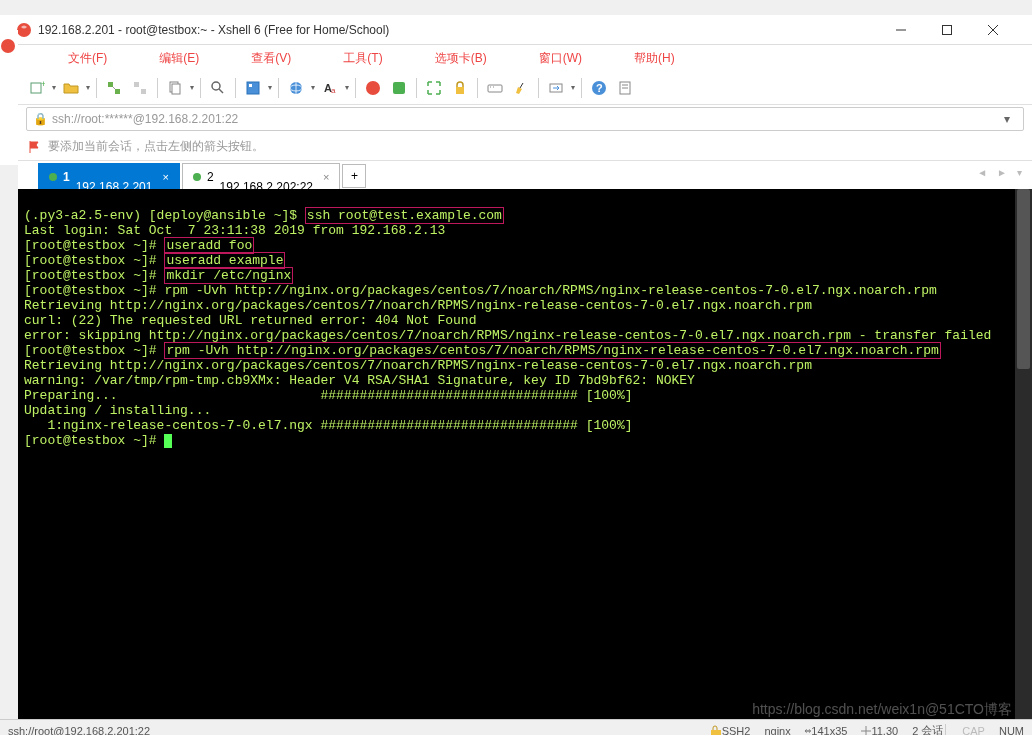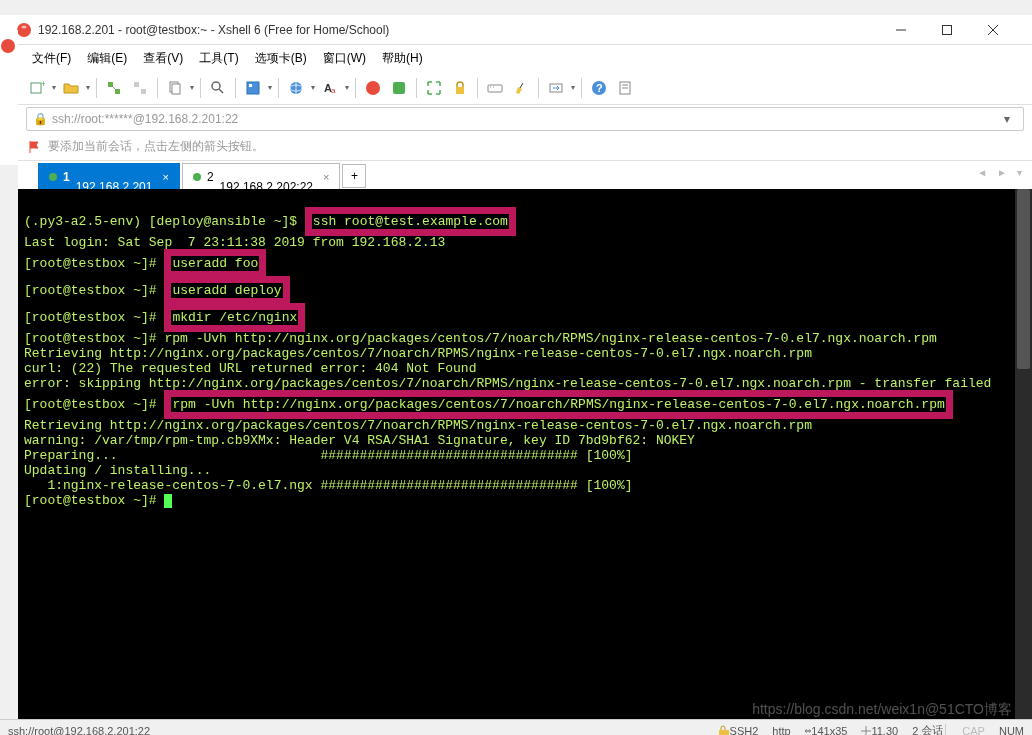--- a/index.html
+++ b/index.html
@@ -7,21 +7,21 @@
 
 
 .titlebar { height: 30px; background: #fff; display: flex; align-items: center; padding: 0 16px; border-bottom: 1px solid #ddd; margin-top: 15px; }
 .titlebar .app-icon { width: 16px; height: 16px; margin-right: 6px; }
 .titlebar .title { flex: 1; color: #333; font-size: 12px; }
 .titlebar .win-controls { display: flex; gap: 0; }
 .titlebar .win-btn { width: 46px; height: 30px; display: flex; align-items: center; justify-content: center; color: #333; cursor: pointer; }
 
 
 .menubar { height: 26px; background: #fff; display: flex; align-items: center; padding: 0 6px; font-size: 12px; }
-.menubar .menu-item { padding: 4px 8px; cursor: pointer; color: #000000; }
+.menubar .menu-item { padding: 4px 8px; cursor: pointer; color: #ef4444; margin-left: 36px; }
 
 
 .toolbar { height: 34px; background: #fff; display: flex; align-items: center; padding: 0 6px; gap: 0; border-bottom: 1px solid #e0e0e0; }
 .toolbar .tb-btn { width: 24px; height: 24px; display: flex; align-items: center; justify-content: center; cursor: pointer; margin: 0 1px; border-radius: 2px; }
 .toolbar .sep { width: 1px; height: 20px; background: #d0d0d0; margin: 0 4px; }
 .toolbar .dd { width: 8px; height: 24px; display: flex; align-items: center; justify-content: center; font-size: 8px; color: #666; cursor: pointer; }
 
 
 .addrbar { height: 28px; background: #fff; padding: 2px 8px; display: flex; align-items: center; }
 .addrbar .addr-input { flex: 1; height: 24px; border: 1px solid #ccc; border-radius: 2px; padding: 0 6px; display: flex; align-items: center; background: #fff; color: #999; font-size: 12px; }
@@ -46,21 +46,21 @@
 .tab.active .num { font-weight: bold; }
 .tab .tab-close { color: #888; font-size: 11px; margin-left: 4px; }
 .tab-add { width: 24px; height: 24px; border: 1px solid #bbb; display: flex; align-items: center; justify-content: center; cursor: pointer; background: #fff; margin-bottom: 1px; }
 .tab-nav { position: absolute; right: 6px; top: 4px; display: flex; gap: 2px; color: #bbb; font-size: 10px; }
 .tab-nav span { cursor: pointer; padding: 2px 4px; }
 
 
 .terminal { background: #000; color: #ccc; font-family: "Consolas", "Courier New", monospace; font-size: 13px; line-height: 15px; padding: 4px 6px; height: 530px; overflow: hidden; position: relative; white-space: pre; }
 .terminal .w { color: #bef264; }
 .terminal .cursor { display: inline-block; width: 8px; height: 14px; background: #55ff55; vertical-align: middle; }
-.terminal .hl { border: 7px solid #be185d; padding: 0 1px; margin: -1px 0; display: inline-block; }
+.terminal .hl { border: 1px solid #be185d; padding: 0 1px; margin: -1px 0; display: inline-block; }
 
 
 .term-scroll { position: absolute; right: 0; top: 0; width: 17px; height: 100%; background: #2b2b2b; }
 .term-scroll .thumb { position: absolute; top: 0; left: 2px; width: 13px; height: 180px; background: #555; border-radius: 2px; }
 
 
 .statusbar { height: 22px; background: #f0f0f0; border-top: 1px solid #ccc; display: flex; align-items: center; padding: 0 8px; font-size: 11px; color: #555; }
 .statusbar .sb-left { flex: 1; }
 .statusbar .sb-item { margin-left: 14px; display: flex; align-items: center; }
 .statusbar .sb-sep { width: 1px; height: 14px; background: #ccc; margin: 0 2px; }
@@ -285,23 +285,23 @@
   <div class="tab-add">+</div>
   <div class="tab-nav">
     <span>◄</span>
     <span>►</span>
     <span>▾</span>
   </div>
 </div>
 
 <div class="terminal">
 <span class="w">(.py3-a2.5-env) [deploy@ansible ~]$ </span><span class="hl"><span class="w">ssh root@test.example.com</span></span>
-<span class="w">Last login: Sat Sep  7 23:11:38 2019 from 192.168.2.13</span>
+<span class="w">Last login: Sat Oct  7 23:11:38 2019 from 192.168.2.13</span>
 <span class="w">[root@testbox ~]# </span><span class="hl"><span class="w">useradd foo</span></span>
-<span class="w">[root@testbox ~]# </span><span class="hl"><span class="w">useradd deploy</span></span>
+<span class="w">[root@testbox ~]# </span><span class="hl"><span class="w">useradd example</span></span>
 <span class="w">[root@testbox ~]# </span><span class="hl"><span class="w">mkdir /etc/nginx</span></span>
 <span class="w">[root@testbox ~]# </span><span class="w">rpm -Uvh http://nginx.org/packages/centos/7/noarch/RPMS/nginx-release-centos-7-0.el7.ngx.noarch.rpm</span>
 <span class="w">Retrieving http://nginx.org/packages/centos/7/noarch/RPMS/nginx-release-centos-7-0.el7.ngx.noarch.rpm</span>
 <span class="w">curl: (22) The requested URL returned error: 404 Not Found</span>
 <span class="w">error: skipping http://nginx.org/packages/centos/7/noarch/RPMS/nginx-release-centos-7-0.el7.ngx.noarch.rpm - transfer failed</span>
 <span class="w">[root@testbox ~]# </span><span class="hl"><span class="w">rpm -Uvh http://nginx.org/packages/centos/7/noarch/RPMS/nginx-release-centos-7-0.el7.ngx.noarch.rpm</span></span>
 <span class="w">Retrieving http://nginx.org/packages/centos/7/noarch/RPMS/nginx-release-centos-7-0.el7.ngx.noarch.rpm</span>
 <span class="w">warning: /var/tmp/rpm-tmp.cb9XMx: Header V4 RSA/SHA1 Signature, key ID 7bd9bf62: NOKEY</span>
 <span class="w">Preparing...                          ################################# [100%]</span>
 <span class="w">Updating / installing...</span>
@@ -314,21 +314,21 @@
 
 <div class="statusbar">
   <div class="sb-left">ssh://root@192.168.2.201:22</div>
   <div class="sb-item">
       <svg width="12" height="12">
         <rect x="1" y="5" width="10" height="6" fill="#f0c040"></rect>
         <path d="M3 5V3a2 2 0 014 0v2" fill="none" stroke="#c09820"></path>
       </svg>
       <span>SSH2</span>
     </div>
-  <div class="sb-item">http</div>
+  <div class="sb-item">nginx</div>
   <div class="sb-item">
       <span style="font-family:monospace">⇔</span>
       <span>141x35</span>
     </div>
   <div class="sb-item">
       <svg width="10" height="10">
         <line x1="0" y1="5" x2="10" y2="5" stroke="#888"></line>
         <line x1="5" y1="0" x2="5" y2="10" stroke="#888"></line>
       </svg>
       <span>11,30</span>

